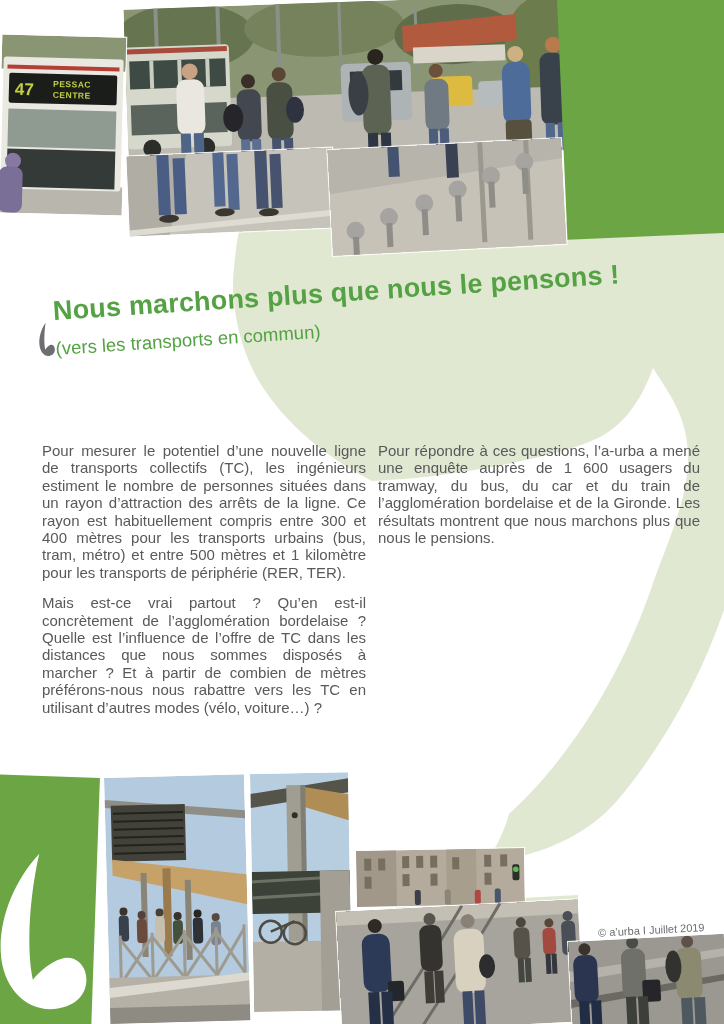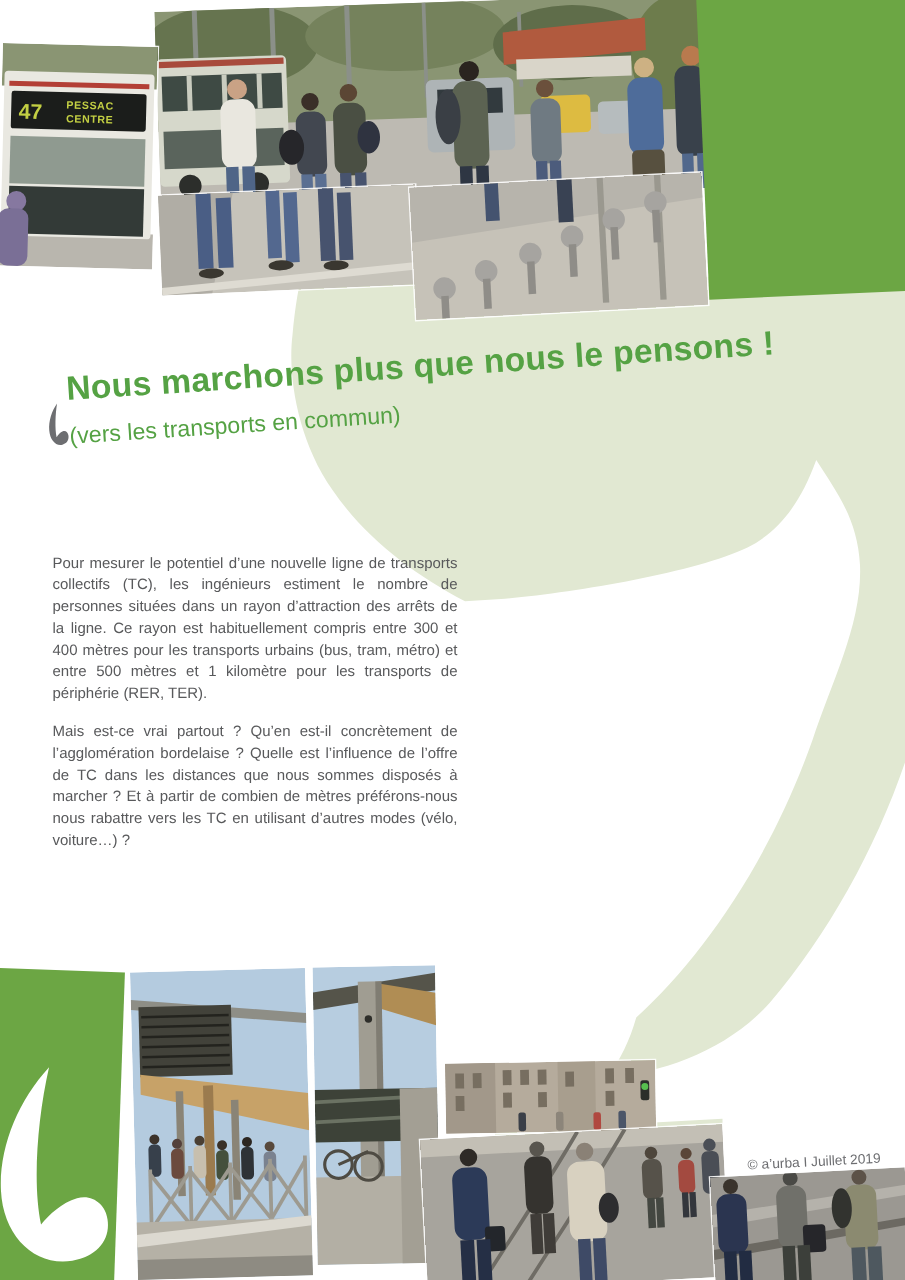--- a/index.html
+++ b/index.html
@@ -11,21 +11,21 @@
   .photo svg{width:100%;height:100%;}
   
   .title{position:absolute;left:54px;top:296px;width:662px;
          font-size:27px;font-weight:bold;letter-spacing:.2px;color:#55a244;
          transform:rotate(-3.7deg);transform-origin:0 100%;white-space:nowrap;}
   .subtitle{position:absolute;left:55px;top:338px;width:400px;
          font-size:18.5px;color:#55a244;
          transform:rotate(-3.7deg);transform-origin:0 0;white-space:nowrap;}
   
   .col{position:absolute;top:442px;width:324px;color:#58595b;
-       font-size:12px;line-height:17.4px;text-align:justify;}
+       font-size:15px;line-height:17.4px;text-align:justify;}
   .col p{margin:0 0 13px 0;}
   .col1{left:42px;}
   .col2{left:378px;width:322px;}
   
   .copyright{position:absolute;left:598px;top:923px;width:140px;
          font-size:11px;color:#6d6e71;transform:rotate(-3deg);white-space:nowrap;}
   
   .green-rect{position:absolute;left:562px;top:-12px;width:176px;height:248px;
          background:#6ca644;transform:rotate(-2.5deg);}
   .green-box{position:absolute;left:-12px;top:774px;width:112px;height:252px;
@@ -188,20 +188,23 @@
       C44,172 46,120 54,78 Z"></path>
   </svg>
 
   <div class="title">Nous marchons plus que nous le pensons !</div>
   <div class="subtitle">(vers les transports en commun)</div>
 
   <div class="col col1">
     <p>Pour mesurer le potentiel d’une nouvelle ligne de transports collectifs (TC), les ingénieurs estiment le nombre de personnes situées dans un rayon d’attraction des arrêts de la ligne. Ce rayon est habituellement compris entre 300 et 400 mètres pour les transports urbains (bus, tram, métro) et entre 500 mètres et 1 kilomètre pour les transports de périphérie (RER, TER).</p>
     <p>Mais est-ce vrai partout ? Qu’en est-il concrètement de l’agglomération bordelaise ? Quelle est l’influence de l’offre de TC dans les distances que nous sommes disposés à marcher ? Et à partir de combien de mètres préférons-nous nous rabattre vers les TC en utilisant d’autres modes (vélo, voiture…) ?</p>
   </div>
+  <div class="col col2">
+    <p>Pour répondre à ces questions, l’a-urba a mené une enquête auprès de 1 600 usagers du tramway, du bus, du car et du train de l’agglomération bordelaise et de la Gironde. Les résultats montrent que nous marchons plus que nous le pensions.</p>
+  </div>
 
   <div class="green-box">
     <svg width="112" height="252" viewBox="0 0 112 252">
       <path fill="#ffffff" d="M54,78 C30,106 16,144 19,178 C22,214 48,238 78,232
         C98,228 108,214 105,198 C103,186 92,178 80,182 C68,186 58,196 52,204
         C44,172 46,120 54,78 Z"></path>
     </svg>
   </div>
 
   <div class="photo" style="left:104px;top:778px;width:140px;height:246px;transform:rotate(-1.5deg);transform-origin:0 0;">

